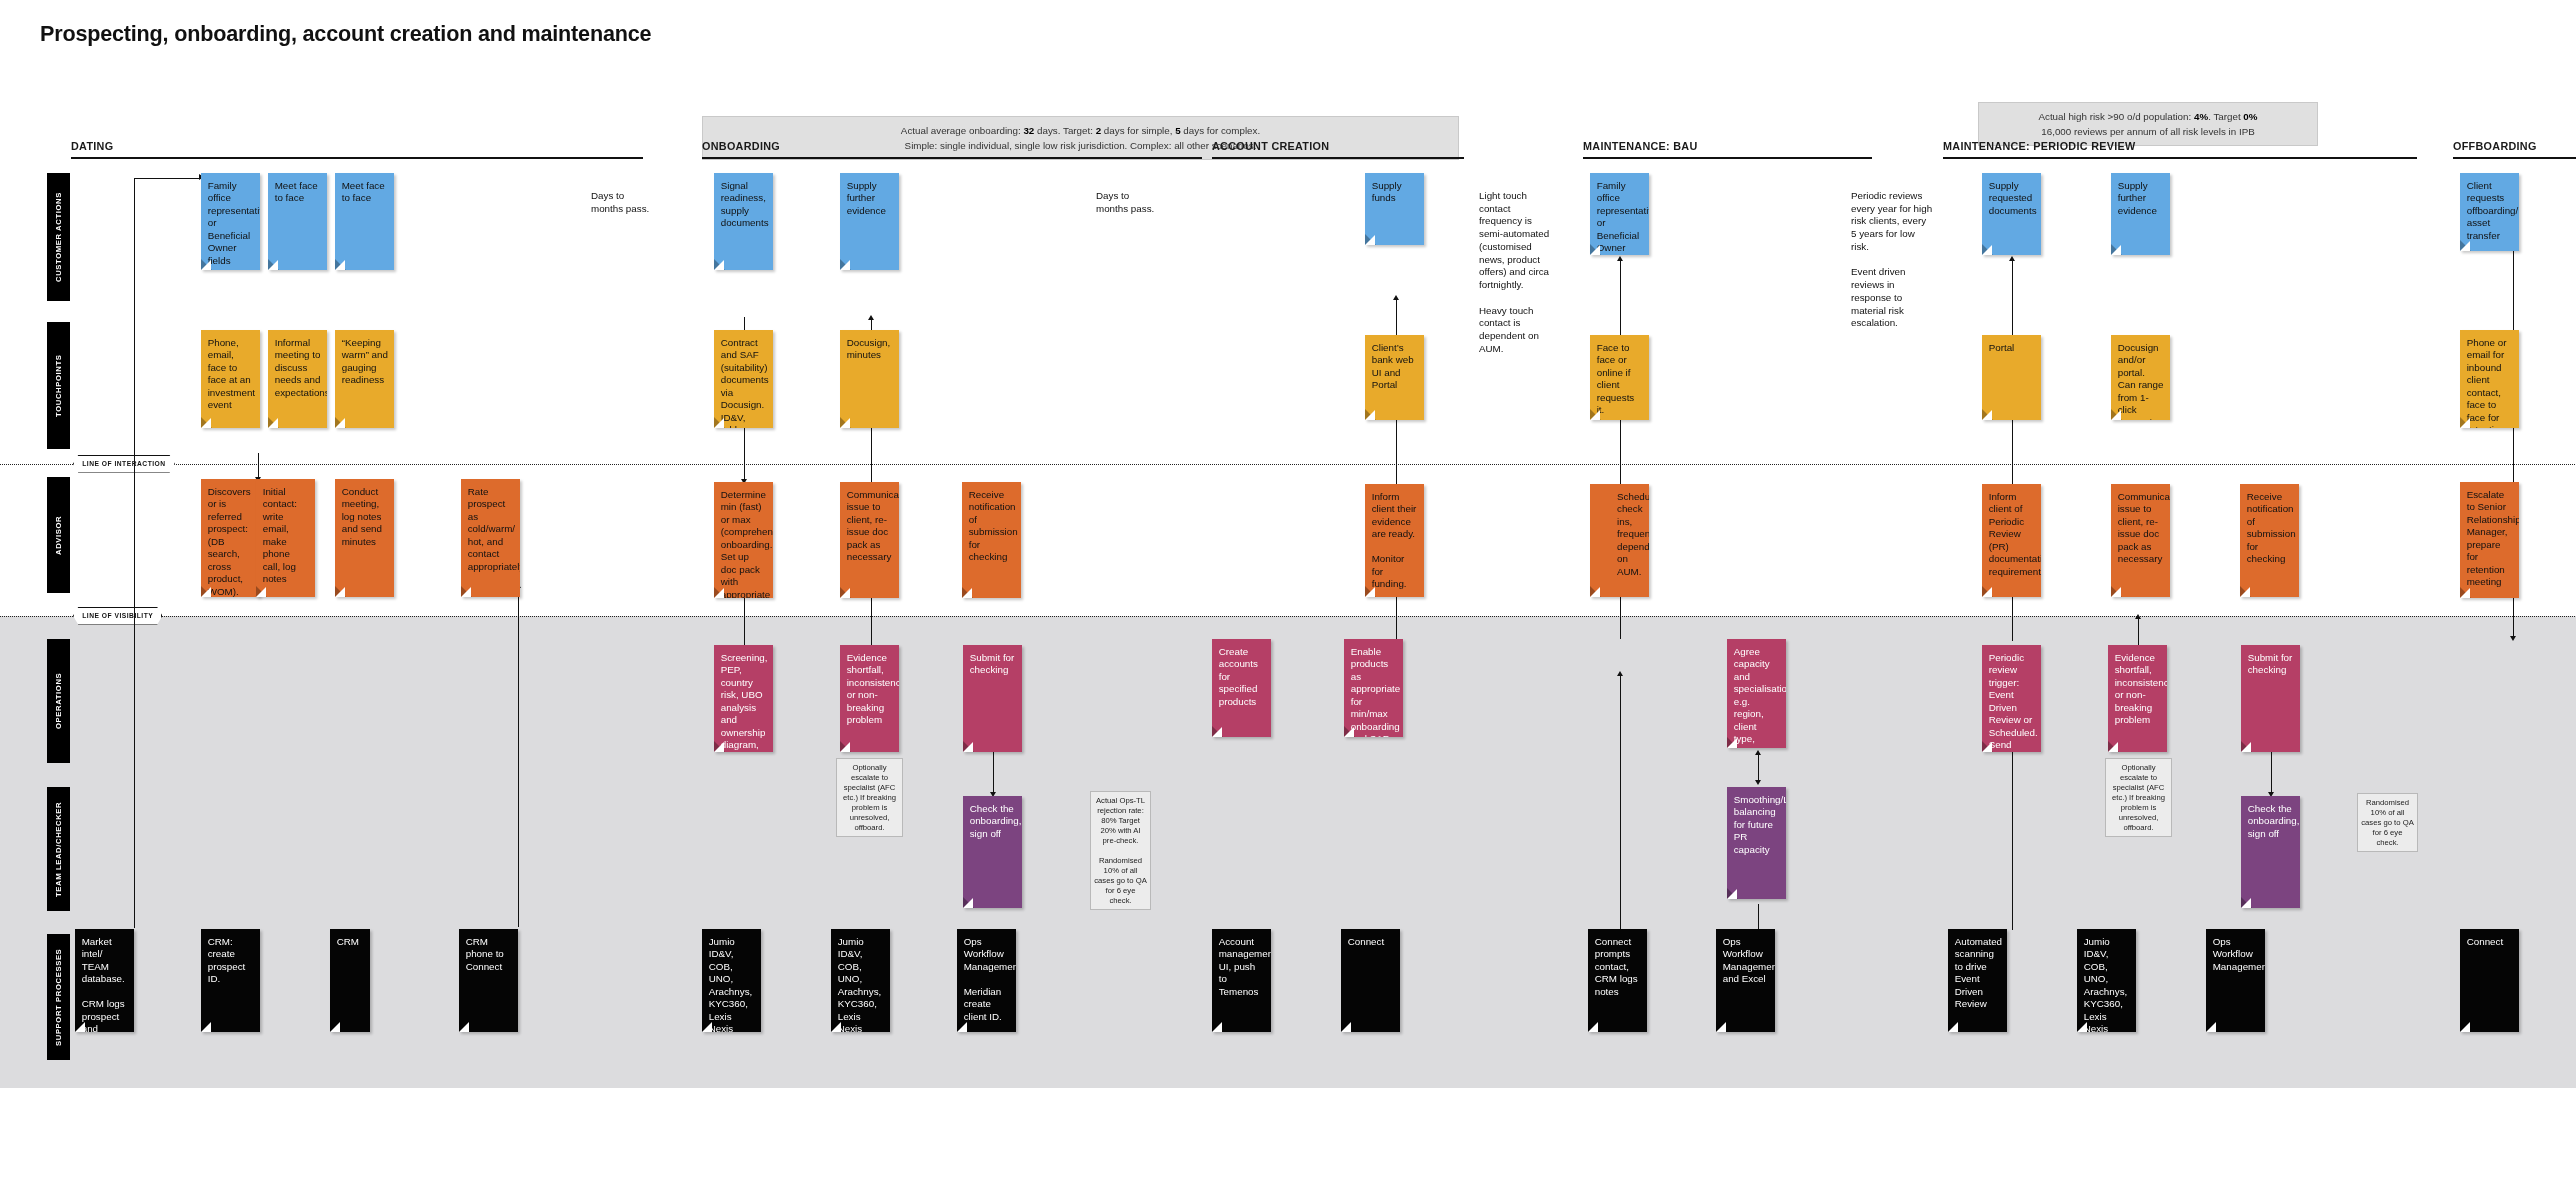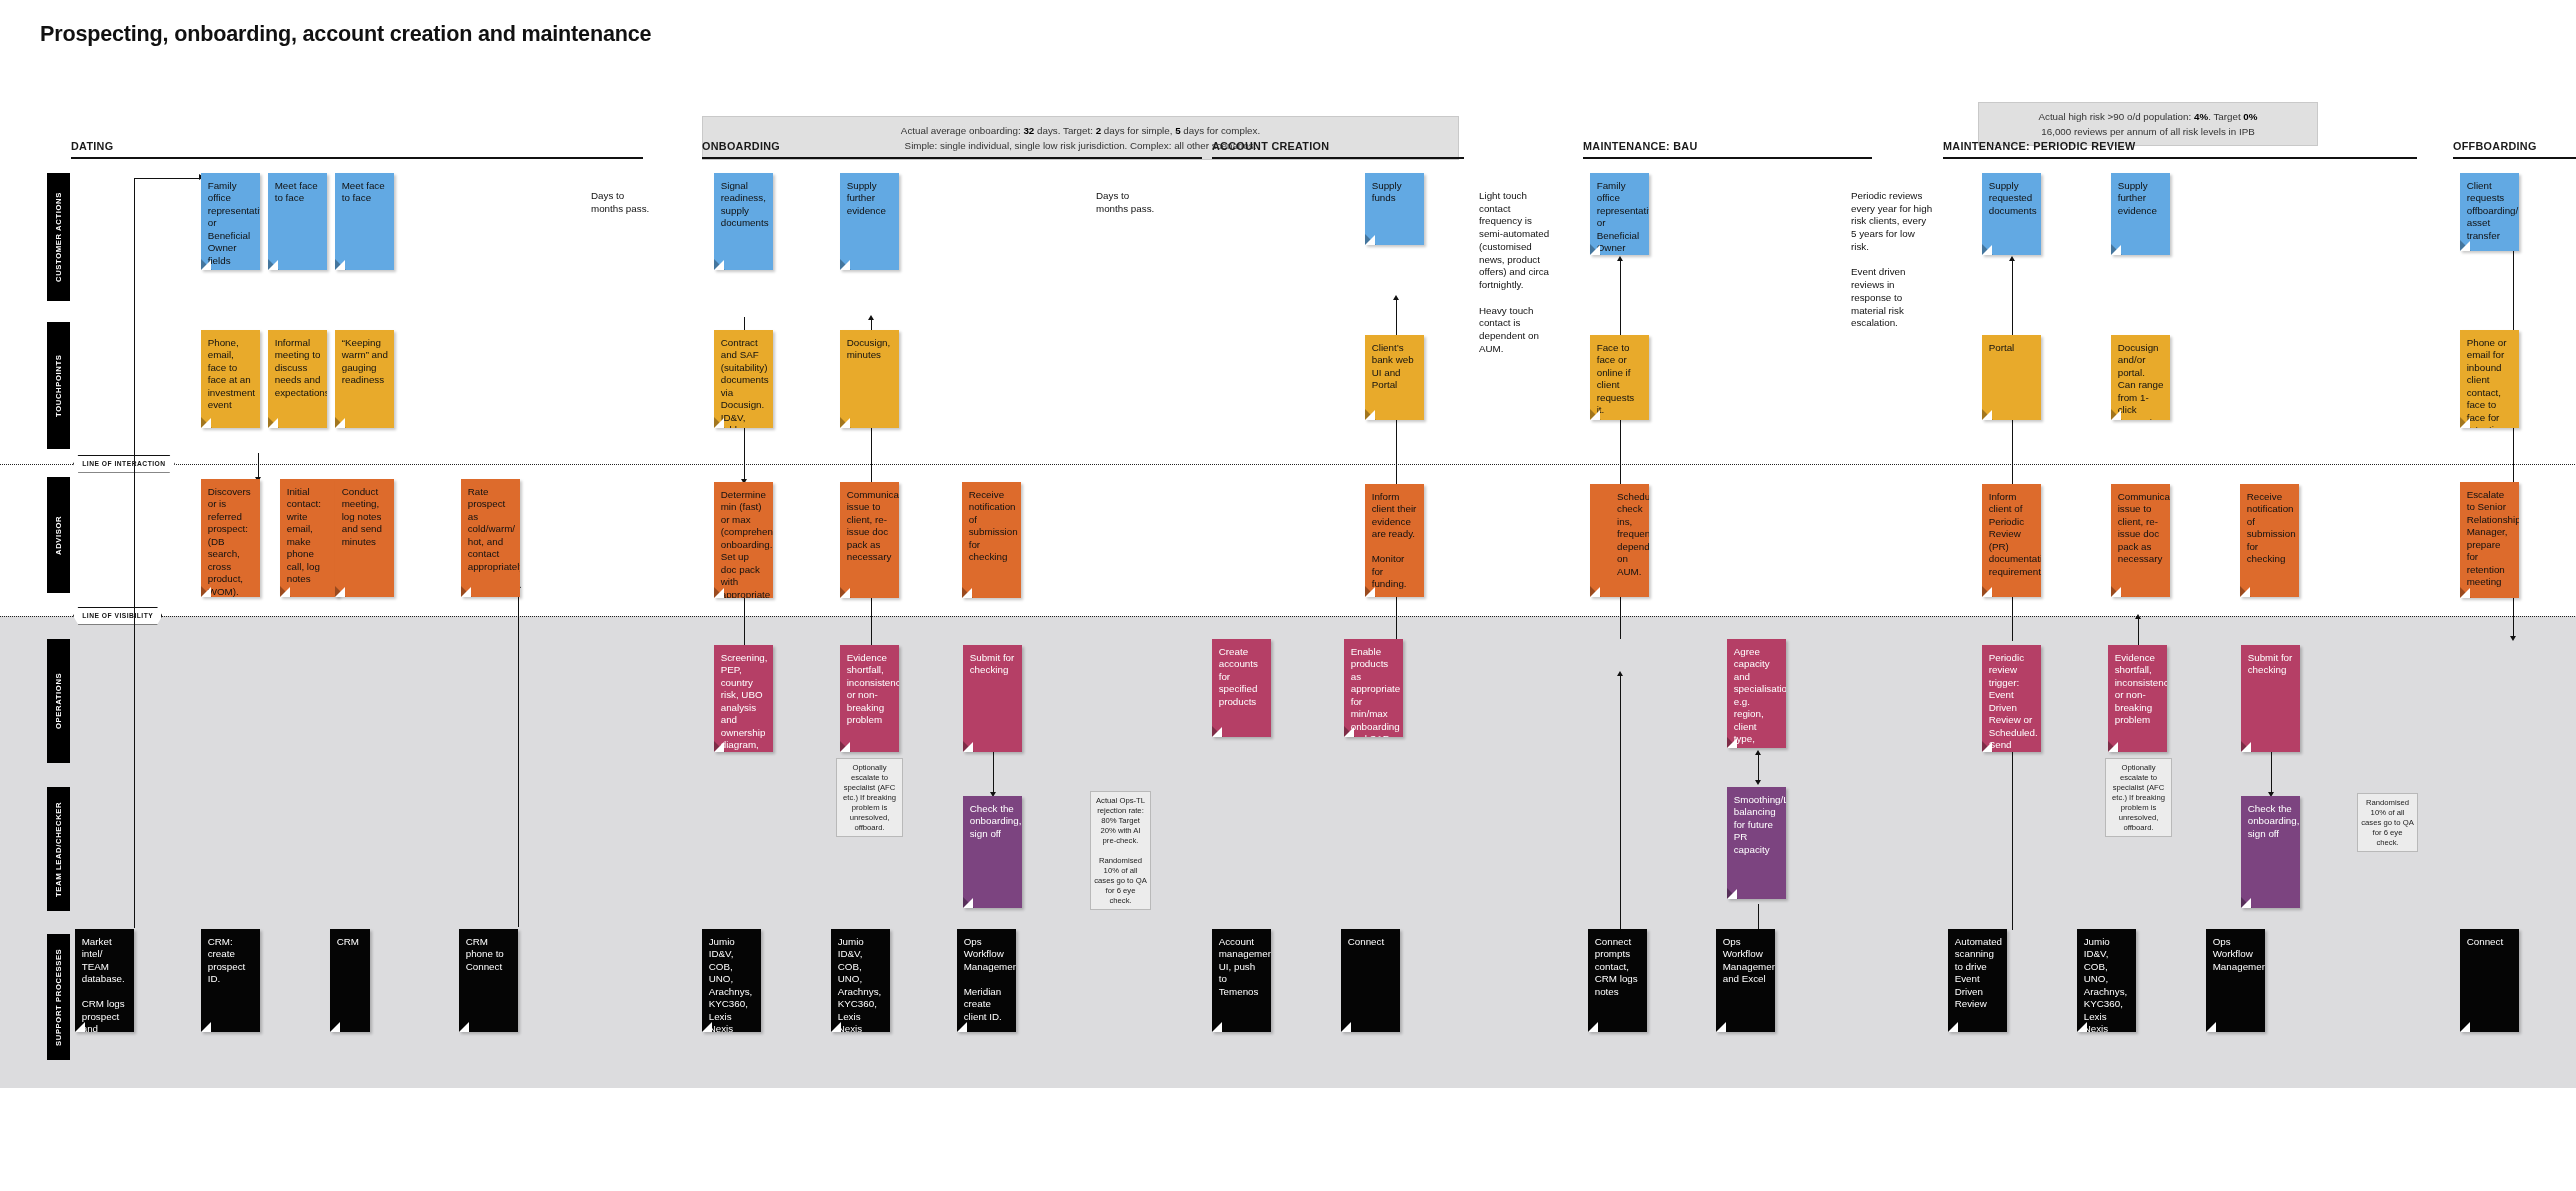--- a/index.html
+++ b/index.html
@@ -313,21 +313,21 @@
   </div>
 <div class="note touch" style="left:2460px; top:330px; width:59px; height:98px;">
     <span class="txt">Phone or email for inbound client contact, face to face for retention meeting</span>
     <span class="fold"></span>
   </div>
 
 <div class="note advisor" style="left:201px;  top:479px; width:59px; height:118px;">
     <span class="txt">Discovers or is referred prospect: (DB search, cross product, WOM). Invites to meet.</span>
     <span class="fold"></span>
   </div>
-<div class="note advisor" style="left:280px;  top:479px; width:59px; height:118px;">
+<div class="note advisor" style="left:256px;  top:479px; width:59px; height:118px;">
     <span class="txt">Initial contact: write email, make phone call, log notes</span>
     <span class="fold"></span>
   </div>
 <div class="note advisor" style="left:335px;  top:479px; width:59px; height:118px;">
     <span class="txt">Conduct meeting, log notes and send minutes</span>
     <span class="fold"></span>
   </div>
 <div class="note advisor" style="left:461px;  top:479px; width:59px; height:118px;">
     <span class="txt">Rate prospect as cold/warm/ hot, and contact appropriately</span>
     <span class="fold"></span>

